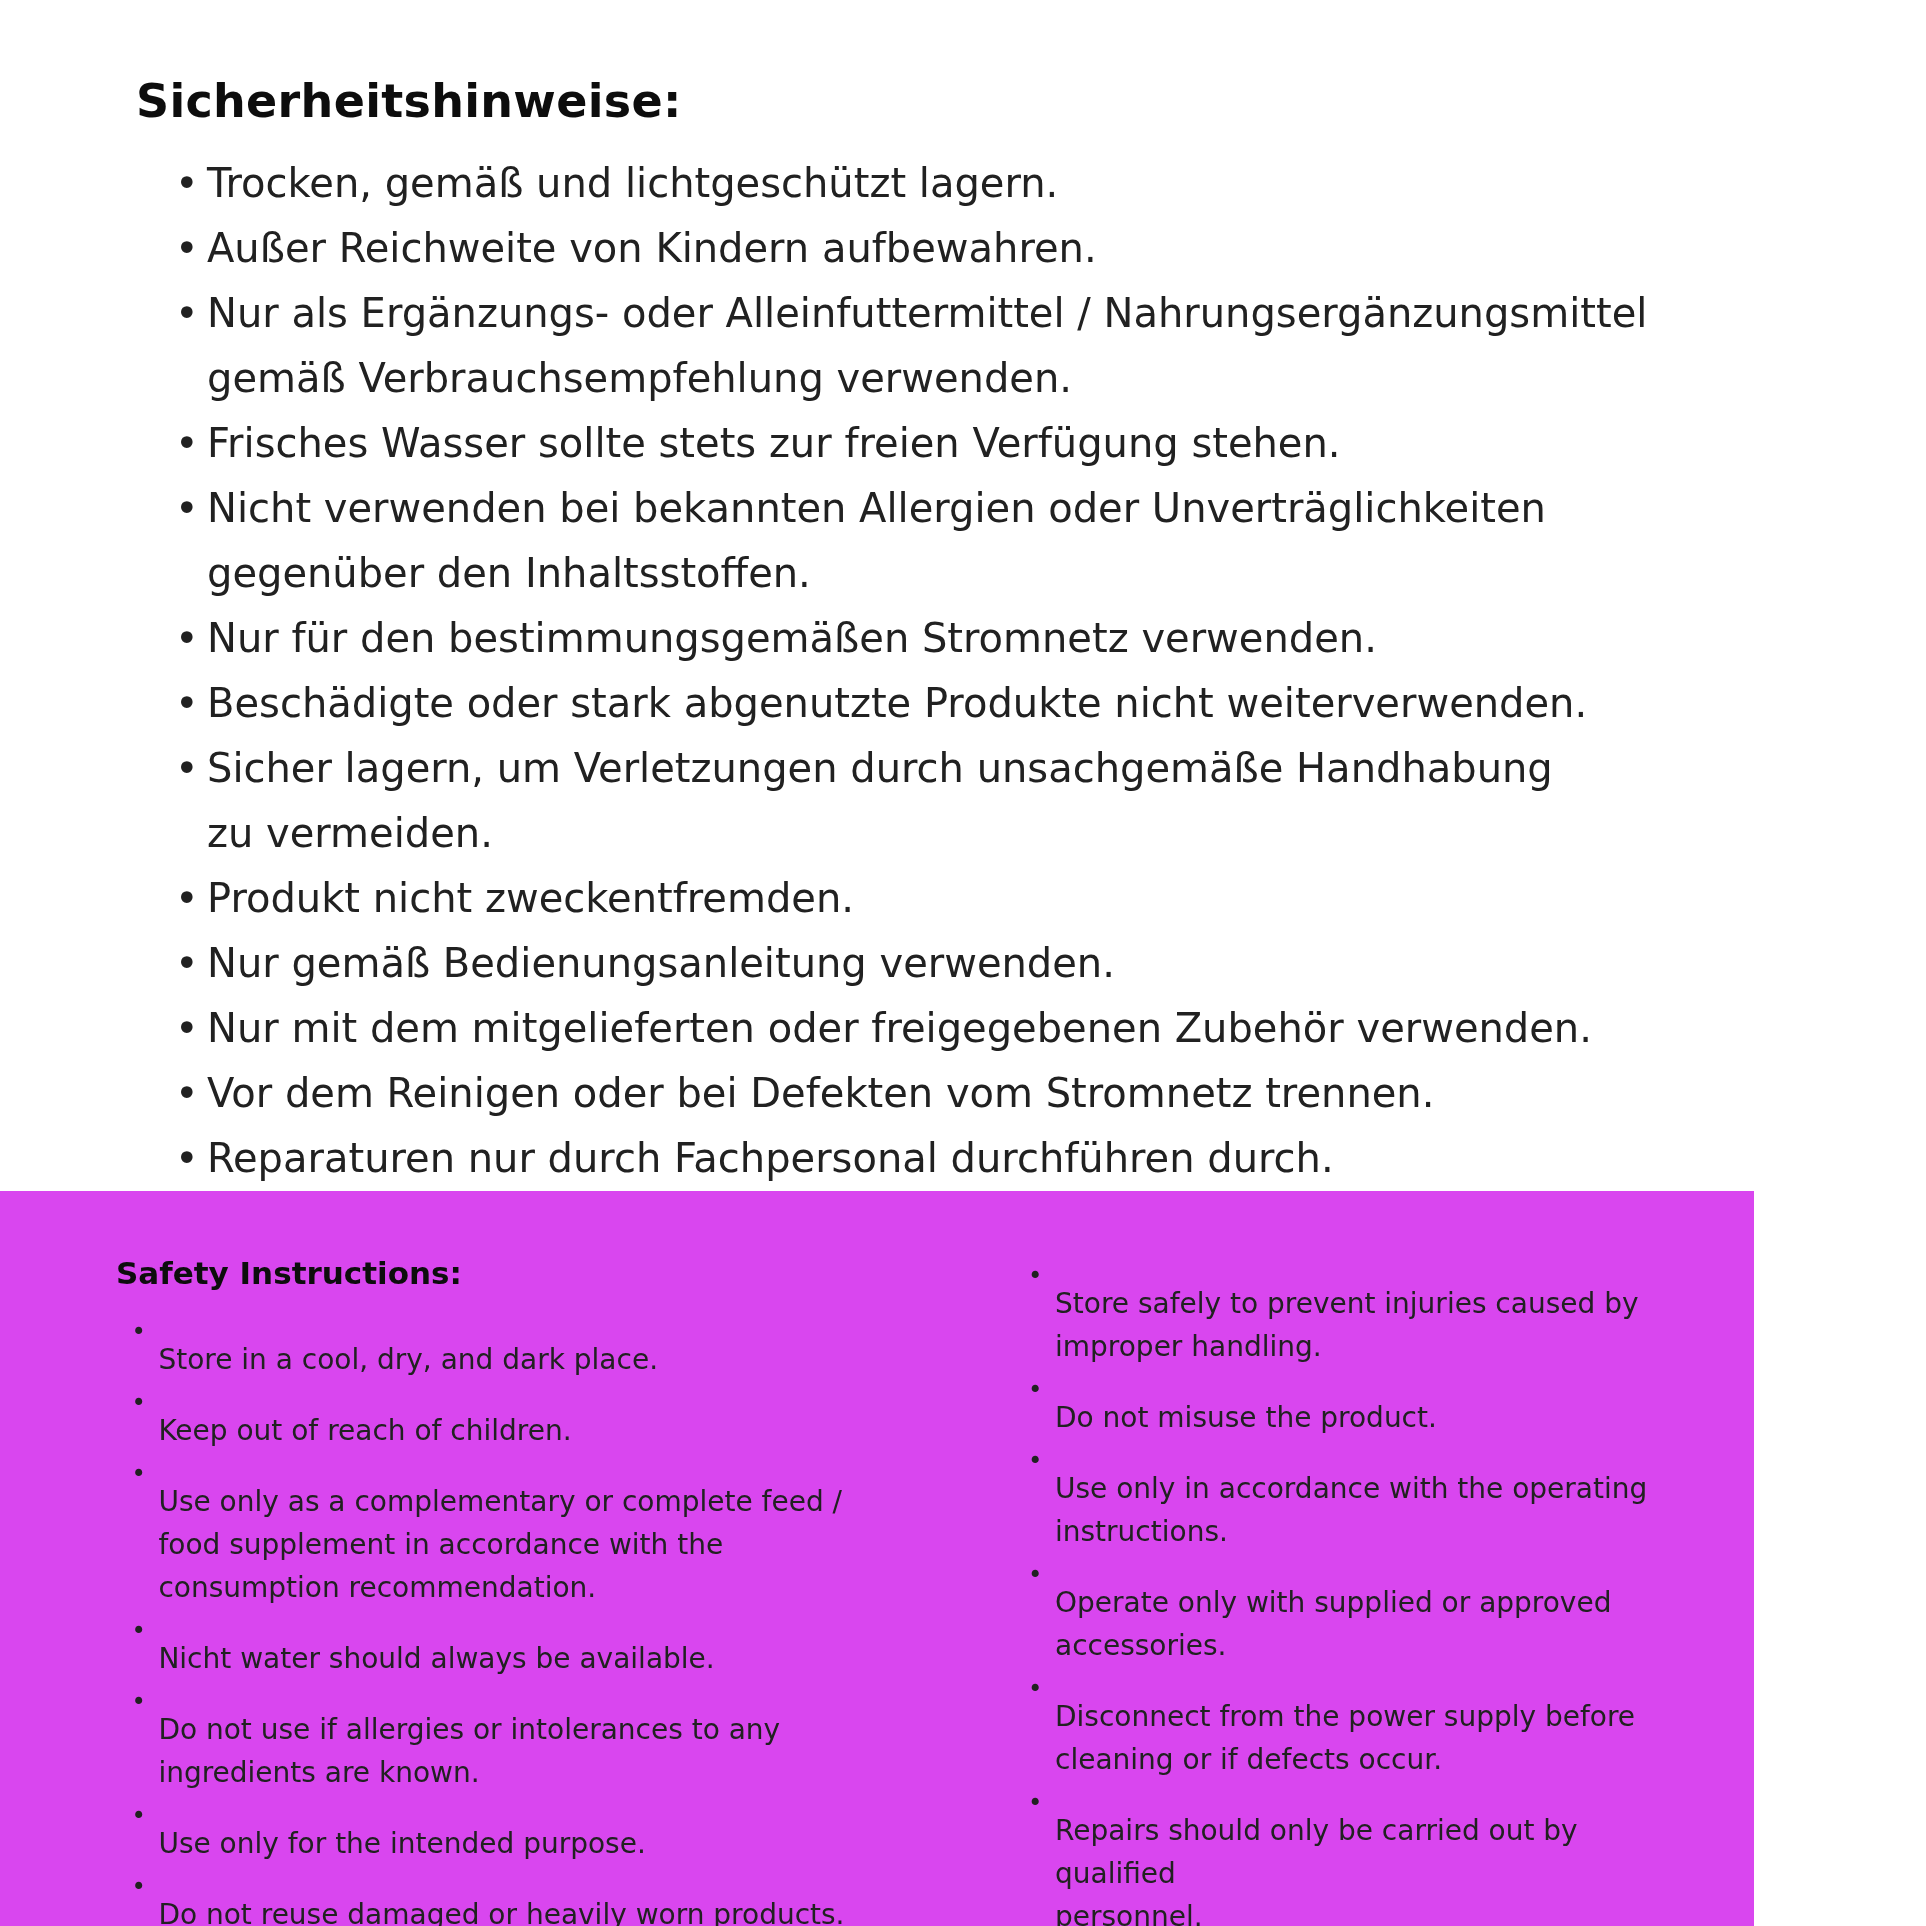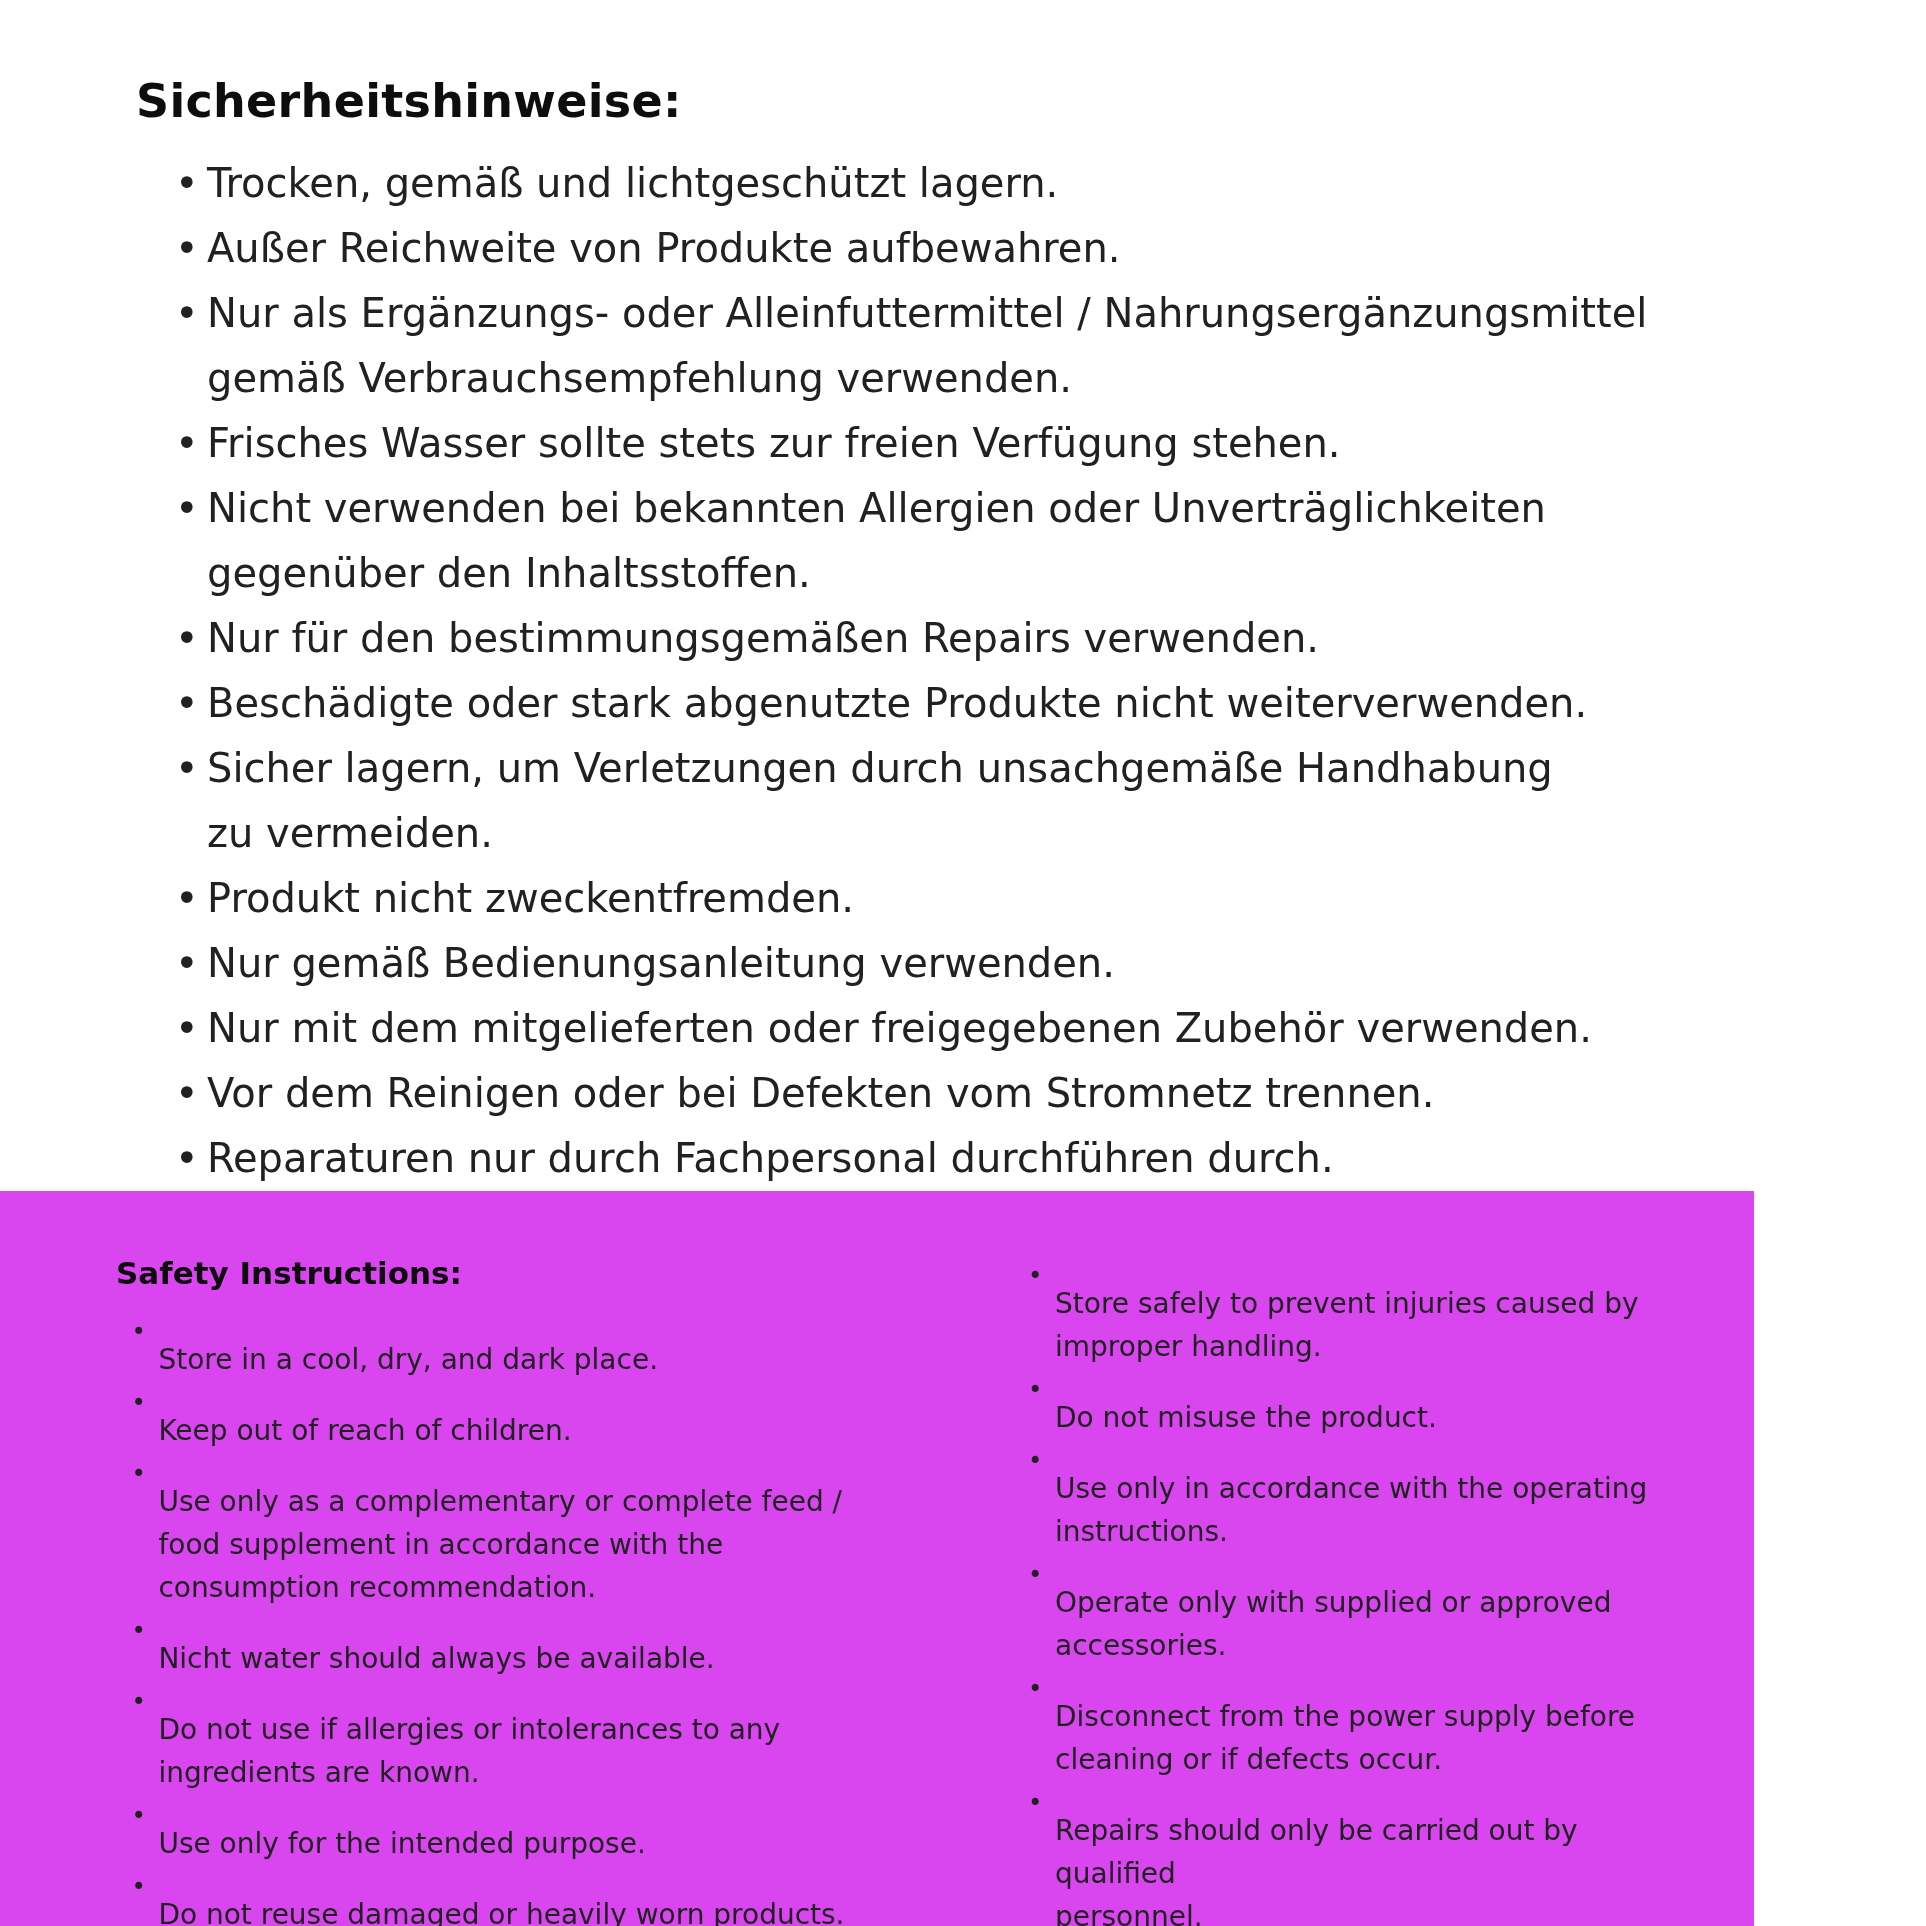--- a/index.html
+++ b/index.html
@@ -104,39 +104,39 @@
 
   <section class="section-de">
     <h1 class="de-title">Sicherheitshinweise:</h1>
     <ul class="de-list">
         <li class="de-item">
         <span class="de-bullet">•</span>
         <span class="de-text">Trocken, gemäß und lichtgeschützt lagern.</span>
       </li>
         <li class="de-item">
         <span class="de-bullet">•</span>
-        <span class="de-text">Außer Reichweite von Produkte aufbewahren.</span>
+        <span class="de-text">Außer Reichweite von Kindern aufbewahren.</span>
       </li>
         <li class="de-item">
         <span class="de-bullet">•</span>
         <span class="de-text">Nur als Ergänzungs- oder Alleinfuttermittel / Nahrungsergänzungsmittel
 gemäß Verbrauchsempfehlung verwenden.</span>
       </li>
         <li class="de-item">
         <span class="de-bullet">•</span>
         <span class="de-text">Frisches Wasser sollte stets zur freien Verfügung stehen.</span>
       </li>
         <li class="de-item">
         <span class="de-bullet">•</span>
         <span class="de-text">Nicht verwenden bei bekannten Allergien oder Unverträglichkeiten
 gegenüber den Inhaltsstoffen.</span>
       </li>
         <li class="de-item">
         <span class="de-bullet">•</span>
-        <span class="de-text">Nur für den bestimmungsgemäßen Repairs verwenden.</span>
+        <span class="de-text">Nur für den bestimmungsgemäßen Stromnetz verwenden.</span>
       </li>
         <li class="de-item">
         <span class="de-bullet">•</span>
         <span class="de-text">Beschädigte oder stark abgenutzte Produkte nicht weiterverwenden.</span>
       </li>
         <li class="de-item">
         <span class="de-bullet">•</span>
         <span class="de-text">Sicher lagern, um Verletzungen durch unsachgemäße Handhabung
 zu vermeiden.</span>
       </li>

